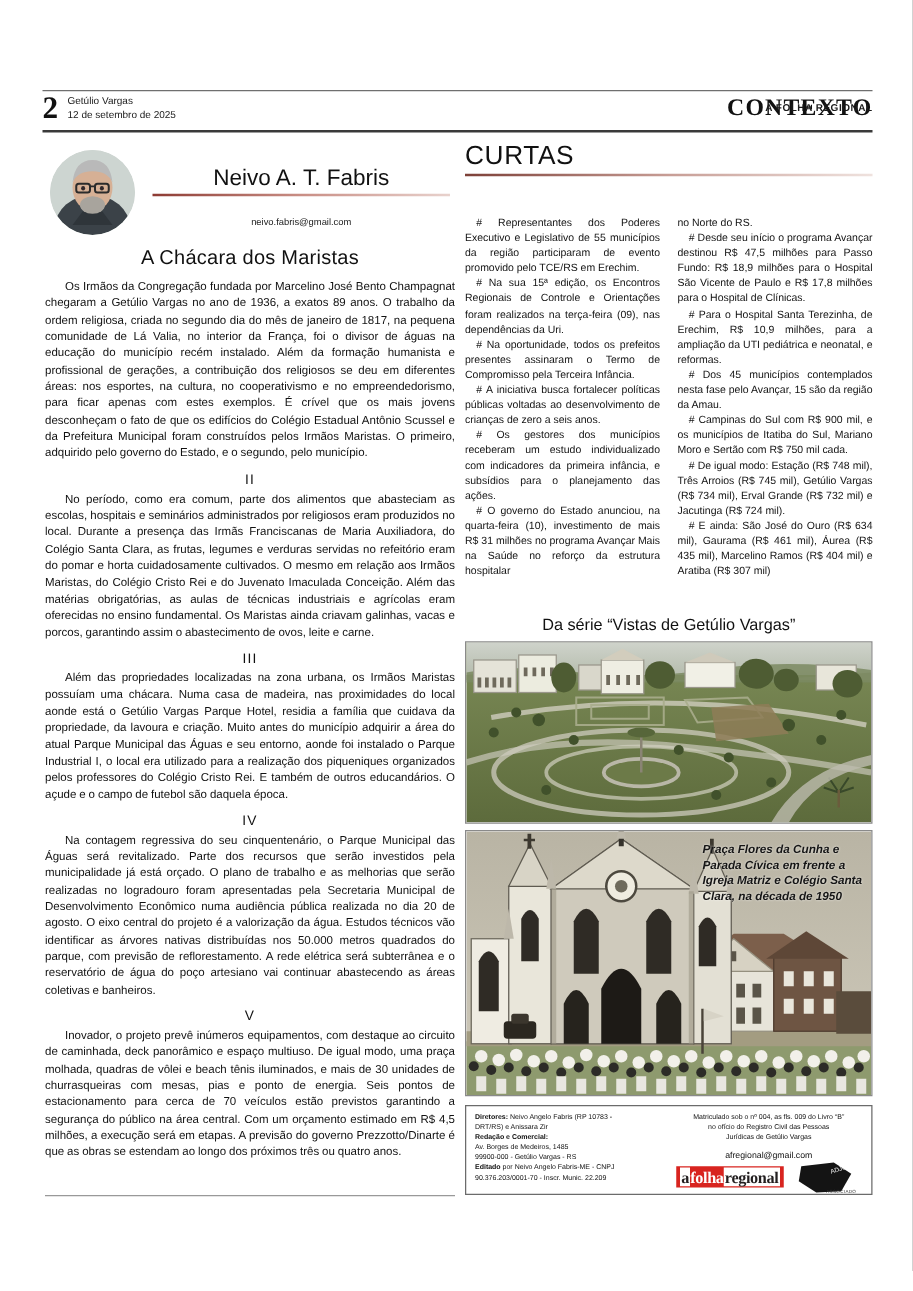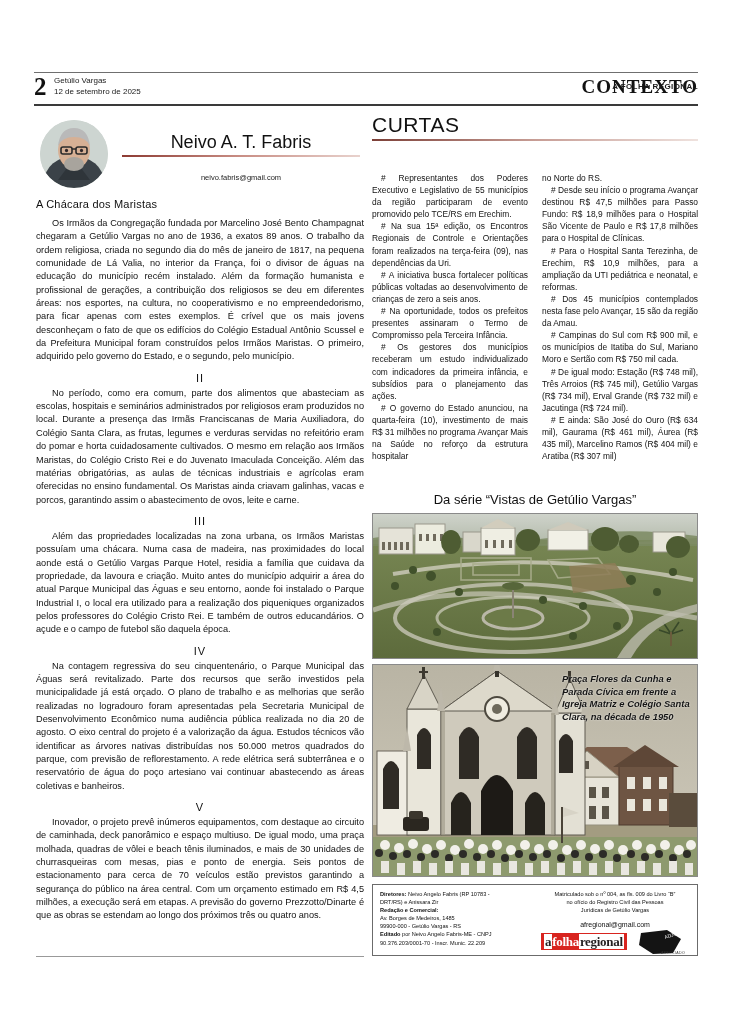--- a/index.html
+++ b/index.html
@@ -74,22 +74,22 @@
   }
   #author-rule {
     height: 2px; width: 100%;
     background: linear-gradient(to right,#8d3b33,#c98e85,#e8d2cd);
   }
   #author-email {
     margin-top: 16px; text-align: center;
     font-size: 7.5px; color: #222;
   }
   #article-title {
-    text-align: left;
-    font-size: 11px;
+    text-align: center;
+    font-size: 16px;
     color: #111;
     margin: 2px 0 7px 0;
     letter-spacing: .2px;
   }
   .art-p {
     font-size: 9.2px;
     line-height: 13.35px;
     color: #121212;
     text-align: justify;
     text-indent: 16px;
@@ -284,22 +284,22 @@
 
   <div id="curtas-head">
     <div id="curtas-title">CURTAS</div>
     <div id="curtas-rule"></div>
   </div>
 
   <div id="curtas-cols">
     <div class="curta-col" id="curta-col-1">
       <p class="curta-p"># Representantes dos Poderes Executivo e Legislativo de 55 municípios da região participaram de evento promovido pelo TCE/RS em Erechim.</p>
       <p class="curta-p"># Na sua 15ª edição, os Encontros Regionais de Controle e Orientações foram realizados na terça-feira (09), nas dependências da Uri.</p>
+      <p class="curta-p"># Na oportunidade, todos os prefeitos presentes assinaram o Termo de Compromisso pela Terceira Infância.</p>
       <p class="curta-p"># A iniciativa busca fortalecer políticas públicas voltadas ao desenvolvimento de crianças de zero a seis anos.</p>
-      <p class="curta-p"># Na oportunidade, todos os prefeitos presentes assinaram o Termo de Compromisso pela Terceira Infância.</p>
       <p class="curta-p"># Os gestores dos municípios receberam um estudo individualizado com indicadores da primeira infância, e subsídios para o planejamento das ações.</p>
       <p class="curta-p"># O governo do Estado anunciou, na quarta-feira (10), investimento de mais R$ 31 milhões no programa Avançar Mais na Saúde no reforço da estrutura hospitalar</p>
     </div>
     <div class="curta-col" id="curta-col-2">
       <p class="curta-p cont">no Norte do RS.</p>
       <p class="curta-p"># Desde seu início o programa Avançar destinou R$ 47,5 milhões para Passo Fundo: R$ 18,9 milhões para o Hospital São Vicente de Paulo e R$ 17,8 milhões para o Hospital de Clínicas.</p>
       <p class="curta-p"># Para o Hospital Santa Terezinha, de Erechim, R$ 10,9 milhões, para a ampliação da UTI pediátrica e neonatal, e reformas.</p>
       <p class="curta-p"># Dos 45 municípios contemplados nesta fase pelo Avançar, 15 são da região da Amau.</p>
       <p class="curta-p"># Campinas do Sul com R$ 900 mil, e os municípios de Itatiba do Sul, Mariano Moro e Sertão com R$ 750 mil cada.</p>
       <p class="curta-p"># De igual modo: Estação (R$ 748 mil), Três Arroios (R$ 745 mil), Getúlio Vargas (R$ 734 mil), Erval Grande (R$ 732 mil) e Jacutinga (R$ 724 mil).</p>

